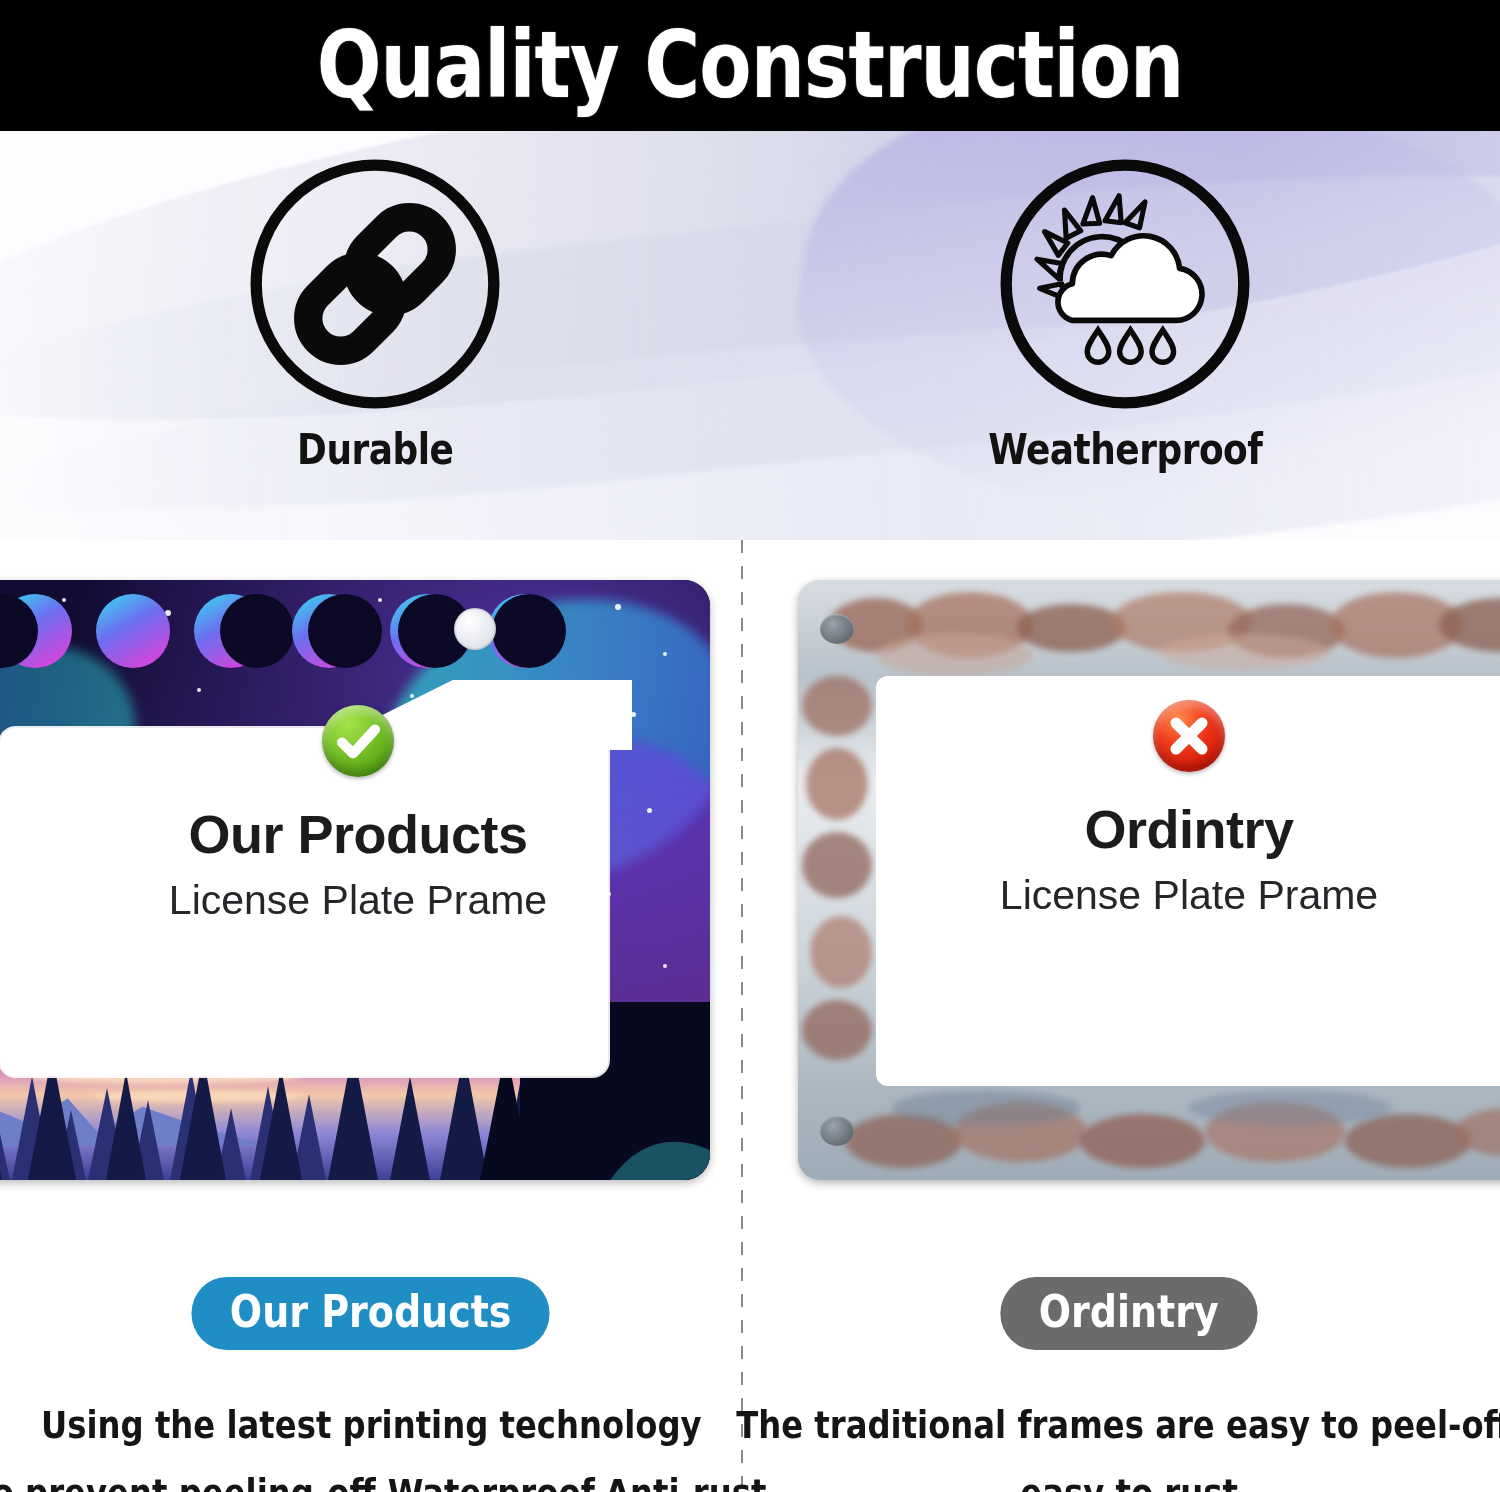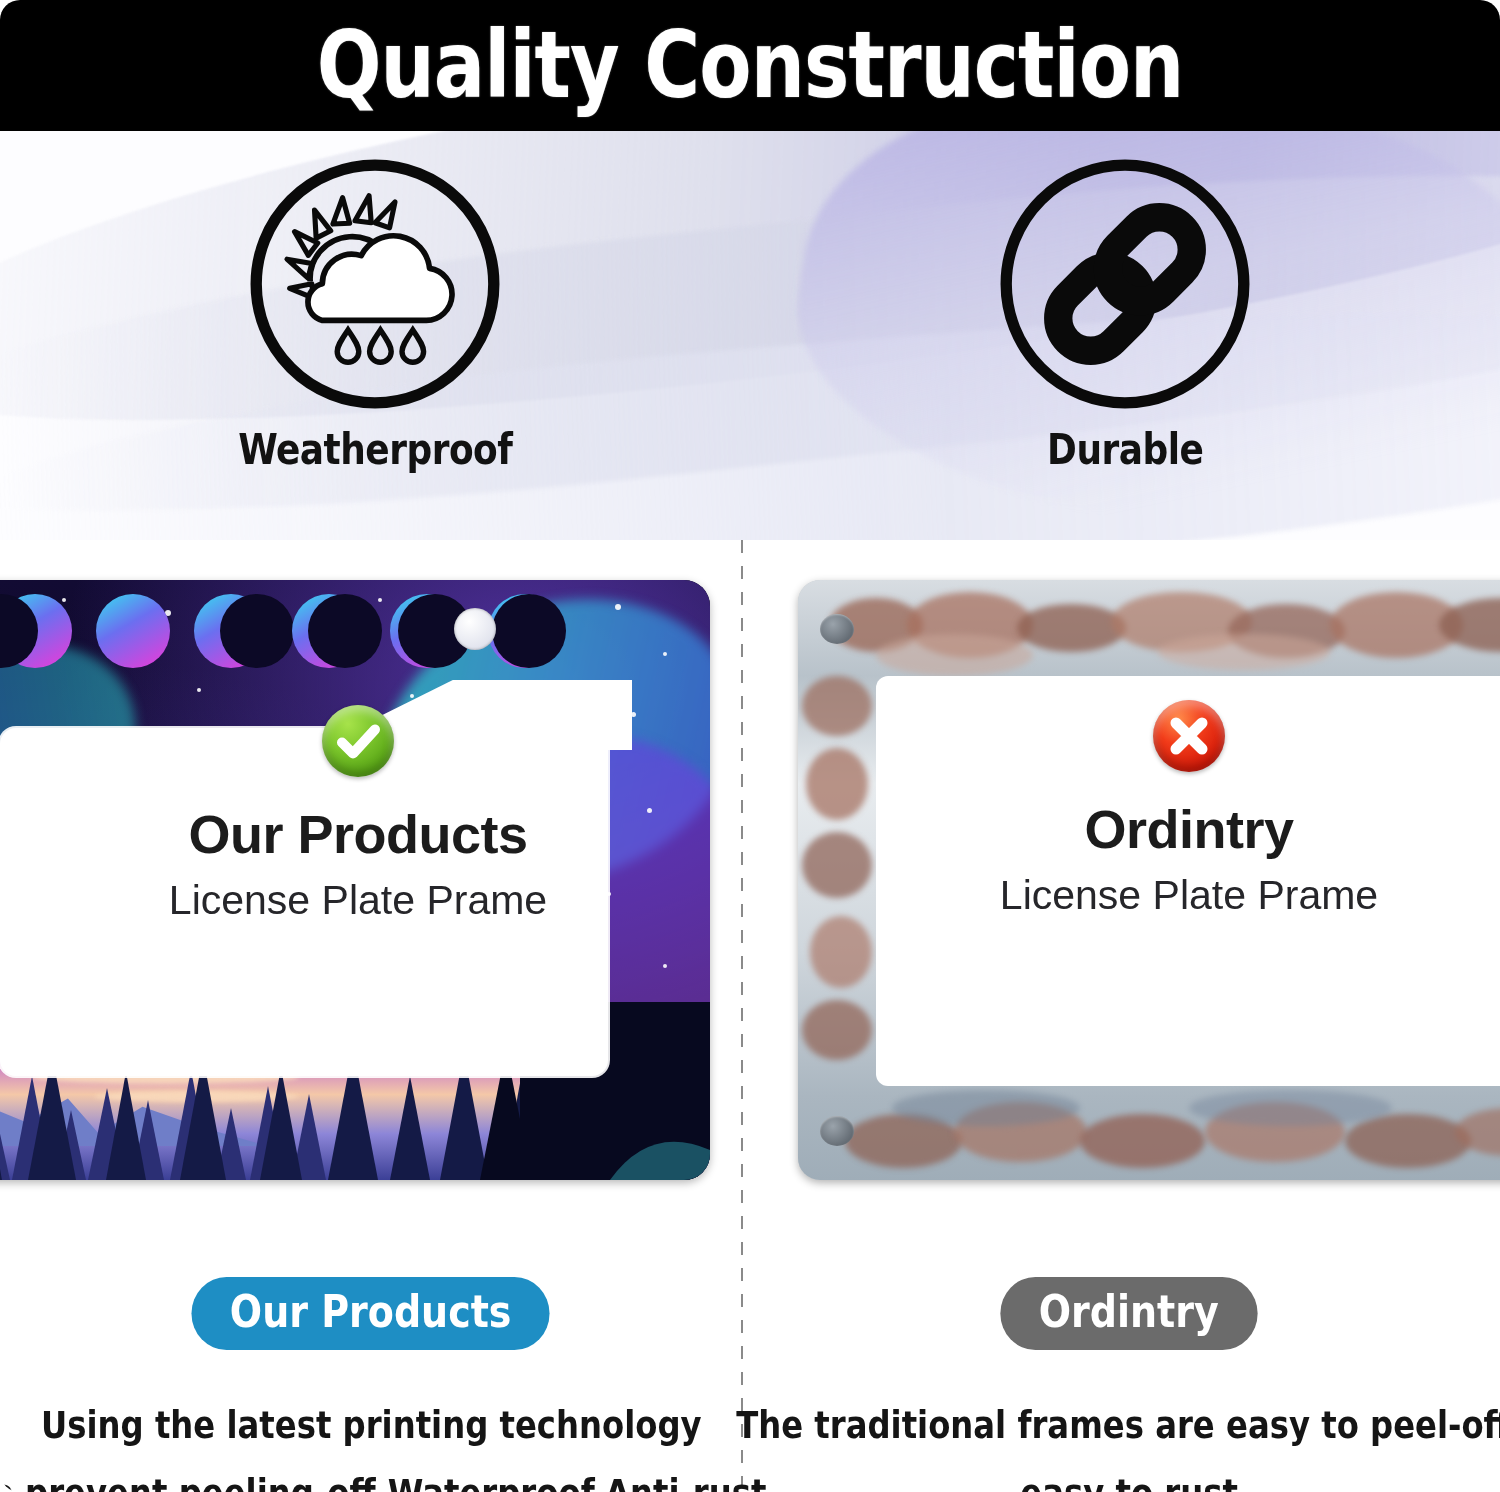--- a/index.html
+++ b/index.html
@@ -3,21 +3,21 @@
 <meta charset="utf-8">
 <style>
   html,body{margin:0;padding:0;}
   body{
     width:1500px;height:1492px;
     background:#ffffff;
     font-family:"Liberation Sans", sans-serif;
     overflow:hidden;
     position:relative;
   }
-  .page{position:relative;width:1500px;height:1492px;overflow:hidden;background:#fff;border-radius:20px;}
+  .page{position:relative;width:1500px;height:1492px;overflow:hidden;background:#fff;}
 
   
   .banner{
     position:absolute;left:0;top:0;width:1500px;height:131px;
     background:#000;
     display:flex;align-items:center;justify-content:center;
   }
   .banner-title{
     color:#fff;
     font-family:"DejaVu Sans Condensed","Liberation Sans",sans-serif;
@@ -239,20 +239,31 @@
     <div class="swoosh sw1"></div>
     <div class="swoosh sw2"></div>
     <div class="swoosh sw3"></div>
     <div class="swoosh sw4"></div>
 
     <div class="feature-row">
 
       <div class="feature">
         <svg class="feature-icon" viewBox="0 0 100 100">
           <circle cx="50" cy="50" r="44" fill="none" stroke="#0a0a0a" stroke-width="4.2"></circle>
+          <g transform="rotate(-45 50 50)" fill="none" stroke="#0a0a0a" stroke-width="10.5" stroke-linecap="round">
+            <rect x="20" y="38" width="34" height="24" rx="12"></rect>
+            <rect x="46" y="38" width="34" height="24" rx="12"></rect>
+          </g>
+        </svg>
+        <div class="feature-label">Durable</div>
+      </div>
+
+      <div class="feature">
+        <svg class="feature-icon" viewBox="0 0 100 100">
+          <circle cx="50" cy="50" r="44" fill="none" stroke="#0a0a0a" stroke-width="4.2"></circle>
 
           <g fill="none" stroke="#0a0a0a" stroke-width="1.9" stroke-linejoin="round">
             <path d="M38 18 L40.6 27.5 L34.4 27.8 Z"></path>
             <path d="M27.6 22.6 L33.6 30.3 L28.2 33 Z"></path>
             <path d="M20.2 30.6 L28.8 34.8 L25.3 39.4 Z"></path>
             <path d="M17.4 40.8 L26.6 42.4 L25.2 47.8 Z"></path>
             <path d="M18.4 51.6 L26.6 49.9 L27.2 55.2 Z"></path>
             <path d="M47.8 17.3 L48.6 27.3 L42.6 26.6 Z"></path>
             <path d="M57.4 19.6 L55.4 29.2 L50 27.3 Z"></path>
           </g>
@@ -261,31 +272,20 @@
 
           <path d="M30.5 63.5 h38.5 a9.7 9.7 0 0 0 1.2 -19.3 a13.4 13.4 0 0 0 -25.3 -4.7 a11 11 0 0 0 -14.4 10.4 a7 7 0 0 0 0 13.6 z" fill="#ffffff" stroke="#0a0a0a" stroke-width="2.1" stroke-linejoin="round"></path>
 
           <g fill="none" stroke="#0a0a0a" stroke-width="2">
             <path d="M40 67 c-3 4.4 -4 6.2 -4 8 a4 4 0 0 0 8 0 c0 -1.8 -1 -3.6 -4 -8 z"></path>
             <path d="M52 67 c-3 4.4 -4 6.2 -4 8 a4 4 0 0 0 8 0 c0 -1.8 -1 -3.6 -4 -8 z"></path>
             <path d="M64 67 c-3 4.4 -4 6.2 -4 8 a4 4 0 0 0 8 0 c0 -1.8 -1 -3.6 -4 -8 z"></path>
           </g>
         </svg>
         <div class="feature-label">Weatherproof</div>
-      </div>
-
-      <div class="feature">
-        <svg class="feature-icon" viewBox="0 0 100 100">
-          <circle cx="50" cy="50" r="44" fill="none" stroke="#0a0a0a" stroke-width="4.2"></circle>
-          <g transform="rotate(-45 50 50)" fill="none" stroke="#0a0a0a" stroke-width="10.5" stroke-linecap="round">
-            <rect x="20" y="38" width="34" height="24" rx="12"></rect>
-            <rect x="46" y="38" width="34" height="24" rx="12"></rect>
-          </g>
-        </svg>
-        <div class="feature-label">Durable</div>
       </div>
 
 
     </div>
   </div>
 
   <div class="compare">
 
     <div class="divider"></div>
 

